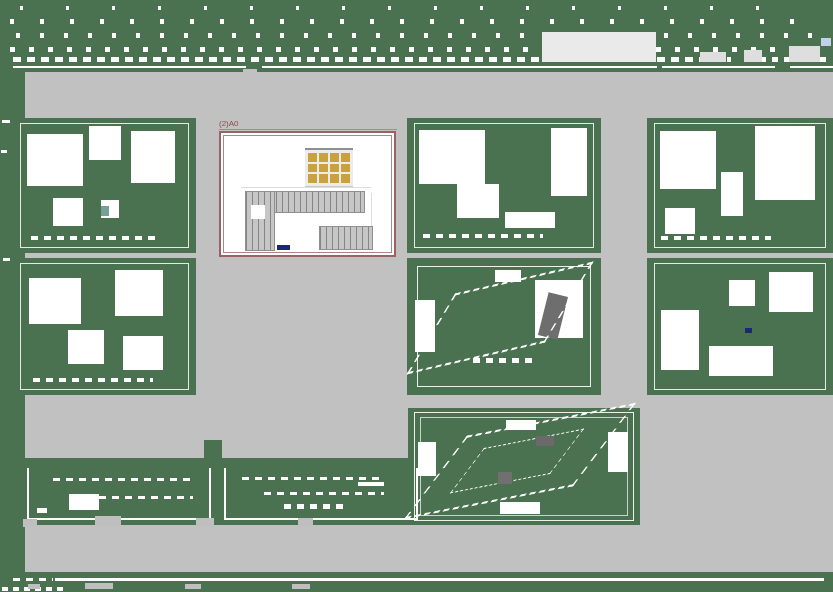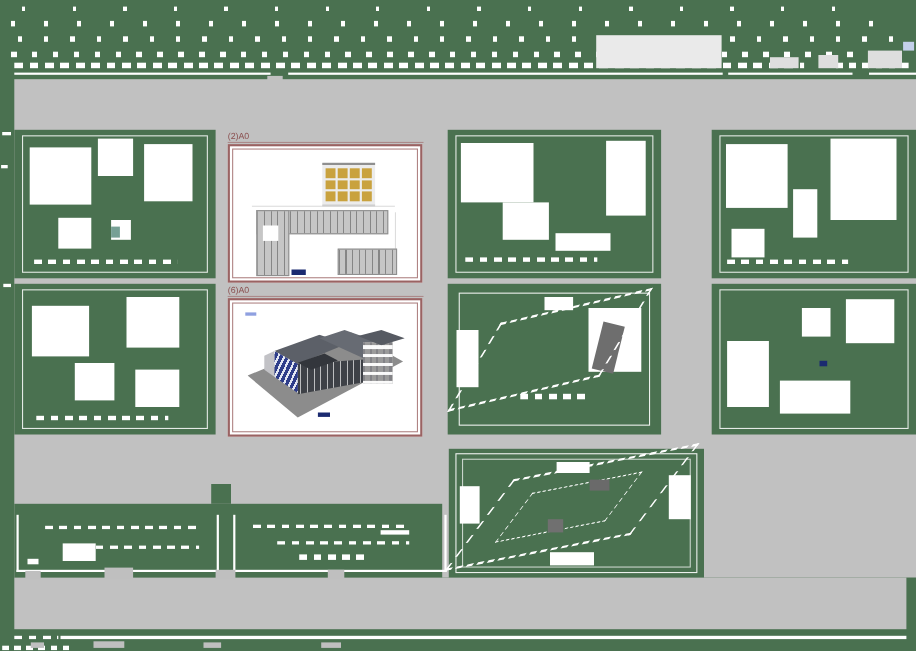--- a/index.html
+++ b/index.html
@@ -1,18 +1,18 @@
 <!DOCTYPE html>
 <html><head>
 <meta charset="utf-8">
 <style>
   html,body{margin:0;padding:0;background:#4a7150;}
   #stage{position:relative;width:833px;height:592px;background:#4a7150;overflow:hidden;
          font-family:"Liberation Sans",sans-serif;}
-  .abs{position:absolute;}
+  .abs{position:absolute;margin-left:12px;}
   
   i.p{position:absolute;display:block;background:#fff;}
   i.d{position:absolute;display:block;background:repeating-linear-gradient(90deg,#fff 0 7px,transparent 7px 13px);}
   i.g{position:absolute;display:block;background:#bfbfbf;}
   
   .ghost{position:absolute;background:#4a7150;}
   .ghost::before{content:"";position:absolute;inset:5px 7px;border:1px solid rgba(255,255,255,.85);}
   .slabview{position:absolute;background:#4a7150;}
   .frame{position:absolute;border:1px solid rgba(255,255,255,.9);}
   .diamond{position:absolute;border:2px dashed #fff;}
@@ -121,39 +121,20 @@
   </div>
 
   <div class="ghost" style="left:13px;top:258px;width:183px;height:137px;">
     <i class="p" style="left:16px;top:20px;width:52px;height:46px;"></i>
     <i class="p" style="left:102px;top:12px;width:48px;height:46px;"></i>
     <i class="p" style="left:55px;top:72px;width:36px;height:34px;"></i>
     <i class="p" style="left:110px;top:78px;width:40px;height:34px;"></i>
     <i class="d" style="left:20px;top:120px;width:120px;height:4px;"></i>
   </div>
 
-  <div class="abs" style="left:205px;top:256px;width:180px;height:140px;">
-    <div class="sheet-label" style="left:2px;top:3px;">(6)A0</div>
-    <div class="label-rule" style="left:2px;top:13px;width:178px;"></div>
-    <div class="sheet" style="left:2px;top:15px;width:173px;height:122px;">
-      <div class="scene" style="left:10px;top:8px;width:152px;height:106px;">
-        <div class="cp" style="clip-path:polygon(4% 57%,66% 20%,97% 45%,34% 93%);background:#8c8c8c;"></div>
-        <div class="cp" style="clip-path:polygon(34% 47%,76% 43%,76% 62%,34% 73%);background:#3e4147;background-image:repeating-linear-gradient(90deg,rgba(255,255,255,.65) 0 1px,transparent 1px 6px);"></div>
-        <div class="cp" style="clip-path:polygon(20% 36%,47% 22%,63% 30%,34% 47%);background:#5c6068;"></div>
-        <div class="cp" style="clip-path:polygon(47% 25%,62% 18%,90% 32%,73% 42%);background:#676b73;"></div>
-        <div class="cp" style="clip-path:polygon(34% 46%,50% 38%,58% 44%,42% 52%);background:#33363c;"></div>
-        <div class="cp" style="clip-path:polygon(20% 36%,34% 47%,34% 72%,20% 58%);background:repeating-linear-gradient(115deg,#2e3d8a 0 3px,#e3e7f2 3px 5px);"></div>
-        <div class="cp" style="clip-path:polygon(14% 40%,20% 36%,20% 58%,14% 52%);background:#c2c2c6;"></div>
-        <div class="abs" style="left:73%;top:28%;width:18%;height:36%;background:#9b9b9b;background-image:repeating-linear-gradient(0deg,rgba(255,255,255,.95) 0 3px,transparent 3px 8px),repeating-linear-gradient(90deg,rgba(125,125,130,.8) 0 2px,transparent 2px 6px);"></div>
-        <div class="cp" style="clip-path:polygon(70% 23%,84% 18%,98% 25%,84% 31%);background:#565a62;"></div>
-        <i class="p" style="left:70px;top:94px;width:11px;height:4px;background:#1b2a70;"></i>
-        <i class="p" style="left:4px;top:3px;width:10px;height:3px;background:#8fa0e0;"></i>
-      </div>
-    </div>
-  </div>
 
   <div class="slabview" style="left:407px;top:258px;width:194px;height:137px;">
     <div class="frame" style="inset:8px 10px;"></div>
     <i class="p" style="left:128px;top:22px;width:48px;height:58px;"></i>
     <i class="g" style="left:136px;top:36px;width:20px;height:44px;background:#6e6e6e;transform:rotate(14deg);"></i>
     <i class="p" style="left:8px;top:42px;width:20px;height:52px;"></i>
     <i class="p" style="left:88px;top:12px;width:26px;height:12px;"></i>
     <div class="diamond" style="left:22px;top:26px;width:138px;height:64px;transform:rotate(-13deg) skewX(-44deg);"></div>
     <i class="d" style="left:66px;top:100px;width:62px;height:5px;"></i>
   </div>

